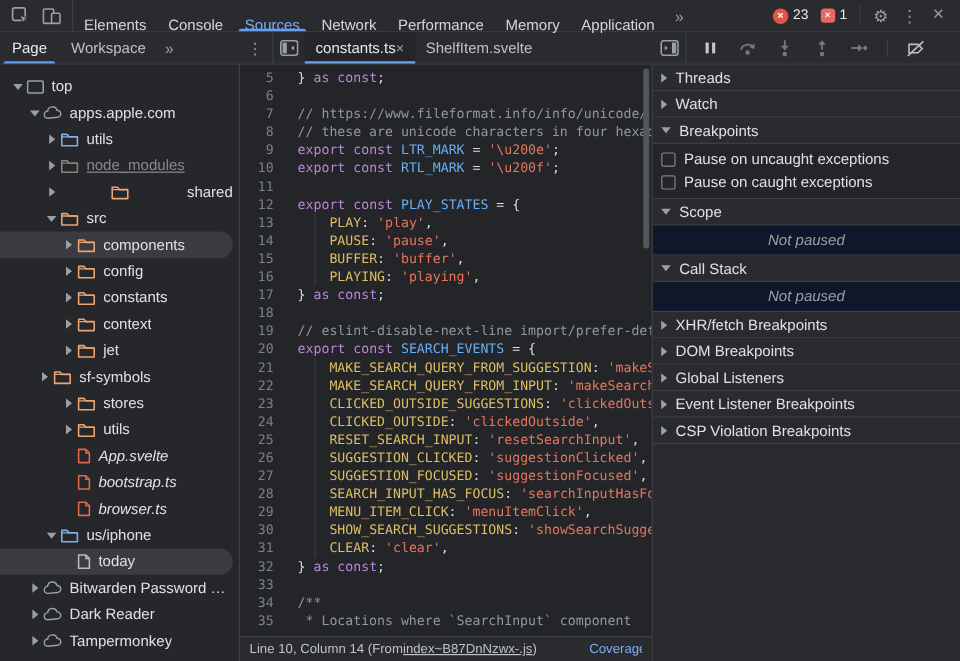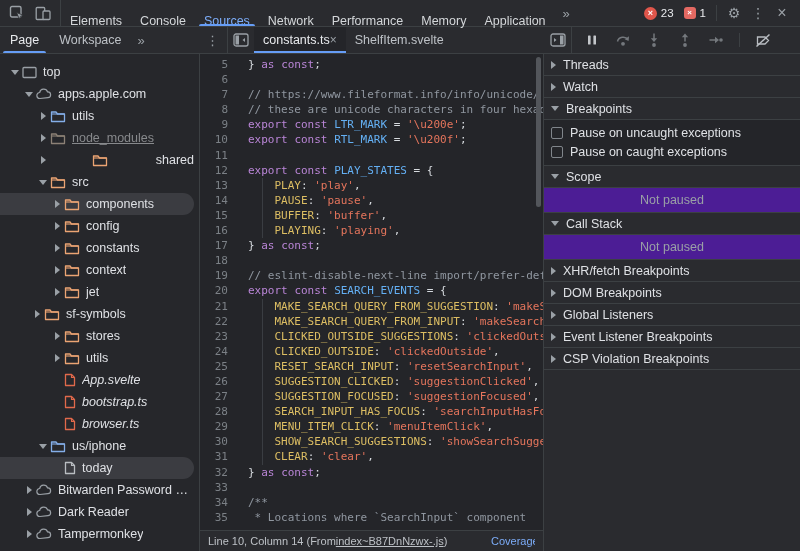--- a/index.html
+++ b/index.html
@@ -75,21 +75,21 @@
   .vscroll { position:absolute; right:2px; top:3px; width:5px; height:150px; background:#53565b; border-radius:3px; cursor:pointer; }
 
   .status-bar { position:absolute; left:0; right:0; bottom:0; height:21px; background:#2a2b2f; border-top:1px solid #3c4043;
                 display:flex; align-items:center; padding:0 8px; font-size:11px; color:#bdc1c6; white-space:nowrap; overflow:hidden; }
   .status-link { text-decoration:underline; cursor:pointer; color:#bdc1c6; }
   .coverage { margin-left:auto; flex:0 0 44px; overflow:hidden; color:#7cacf8; cursor:pointer; }
 
   
   .sidebar { flex:1; background:#2a2b2f; overflow:hidden; font-size:12.5px; }
   .sec-header { height:22px; display:flex; align-items:center; gap:7px; padding:0 7px; border-bottom:1px solid #3c4043; cursor:pointer; color:#dfe1e5; background:#2a2b2f; }
-  .sec-msg { height:25px; display:flex; align-items:center; justify-content:center; color:#9aa0a6; background:#4c1d95; border-bottom:1px solid #3c4043; }
+  .sec-msg { height:25px; display:flex; align-items:center; justify-content:center; font-style:italic; color:#9aa0a6; background:#0f172a; border-bottom:1px solid #3c4043; }
   .cb-block { background:#242529; border-bottom:1px solid #3c4043; padding:3px 0 4px; }
   .cb-row { height:19px; display:flex; align-items:center; gap:7px; padding:0 7px; cursor:pointer; }
   .cb-box { width:12px; height:12px; border:1px solid #80858b; border-radius:2px; background:transparent; flex:none; }
 </style>
 </head>
 <body>
 
 <div id="devtools">
 
   <div class="main-toolbar">

